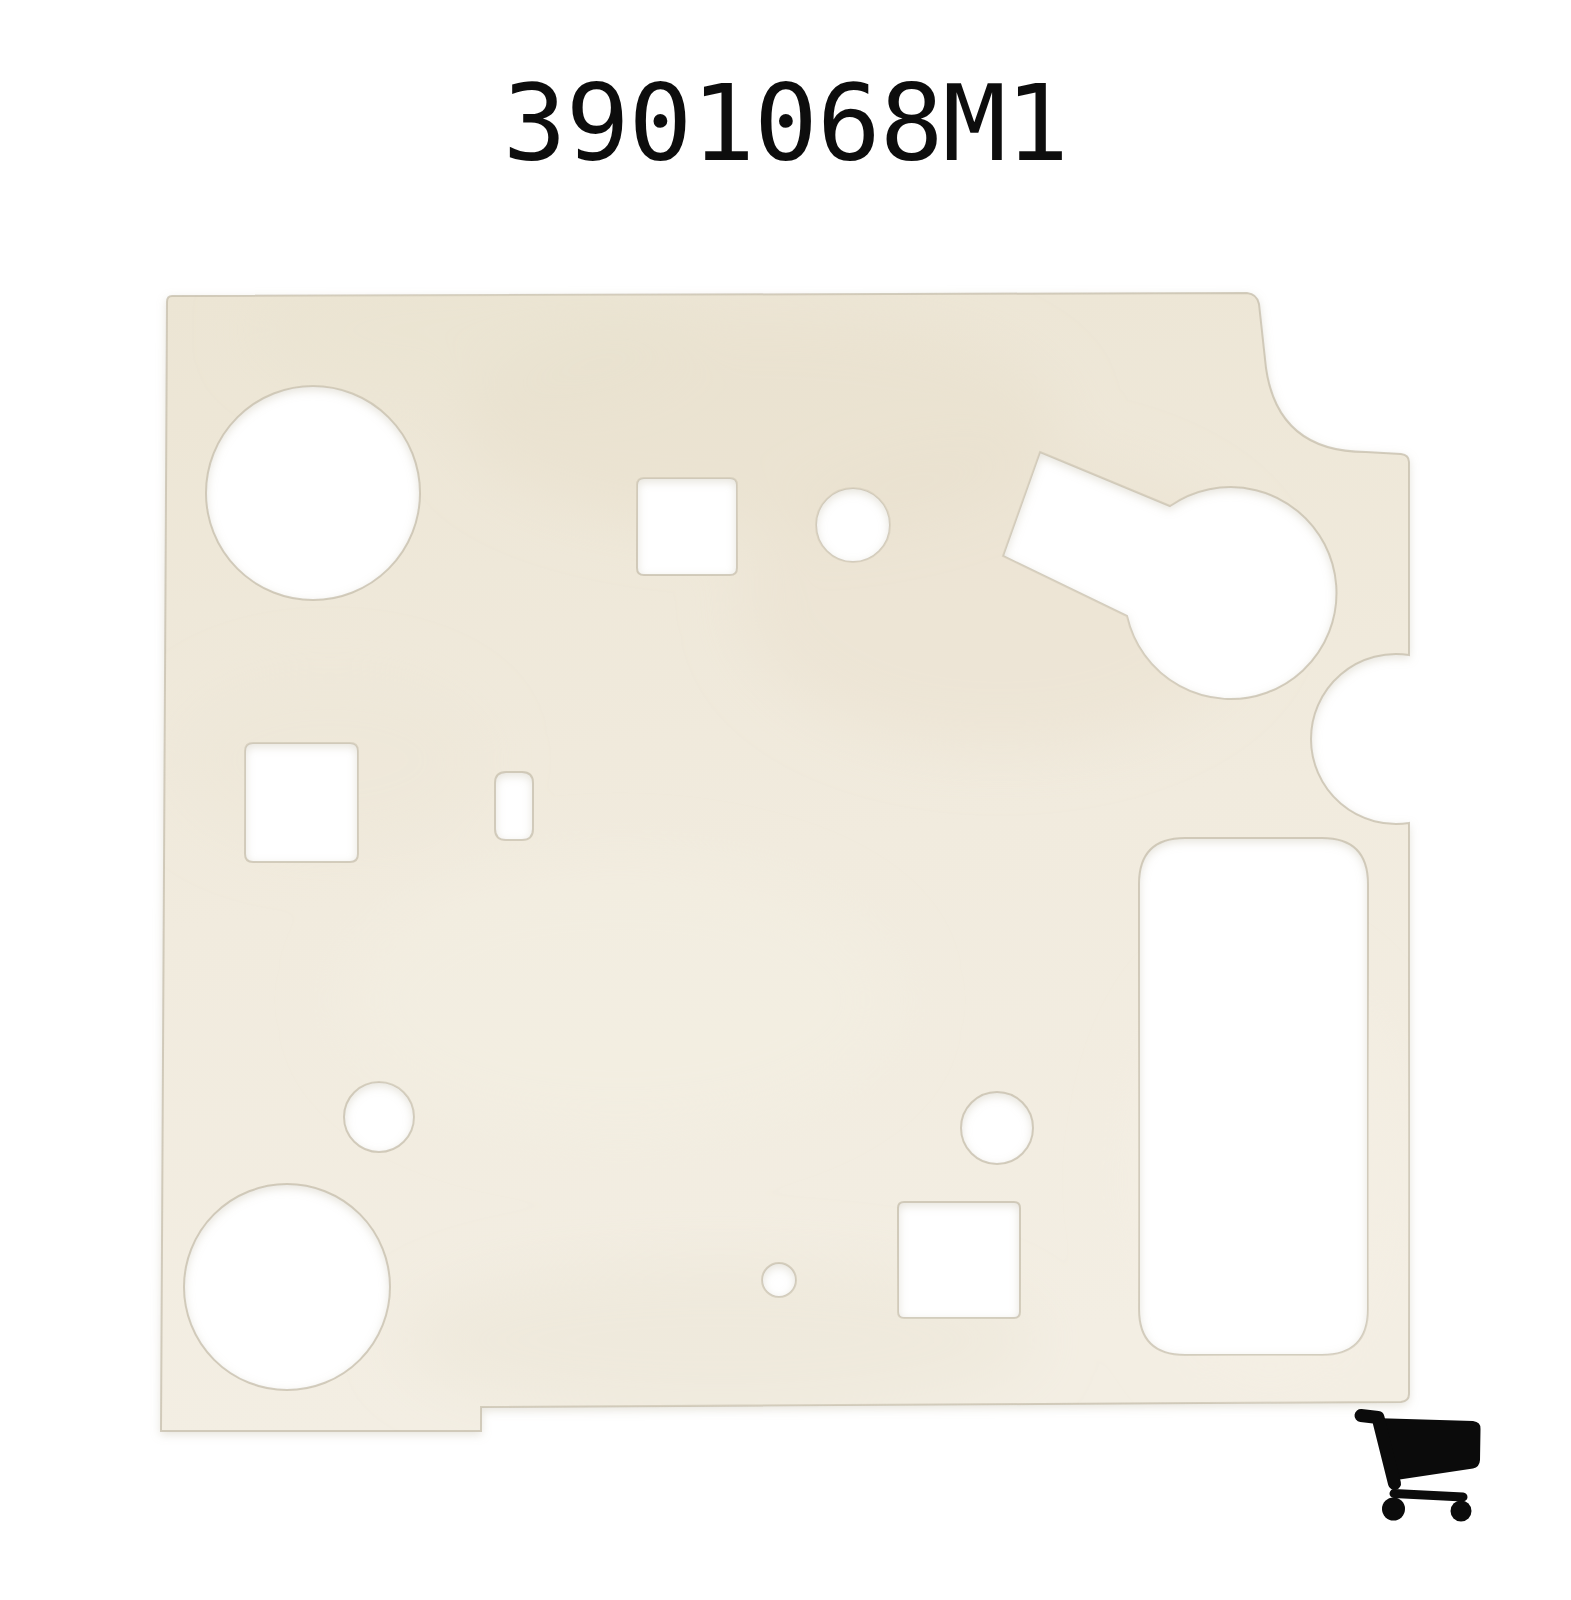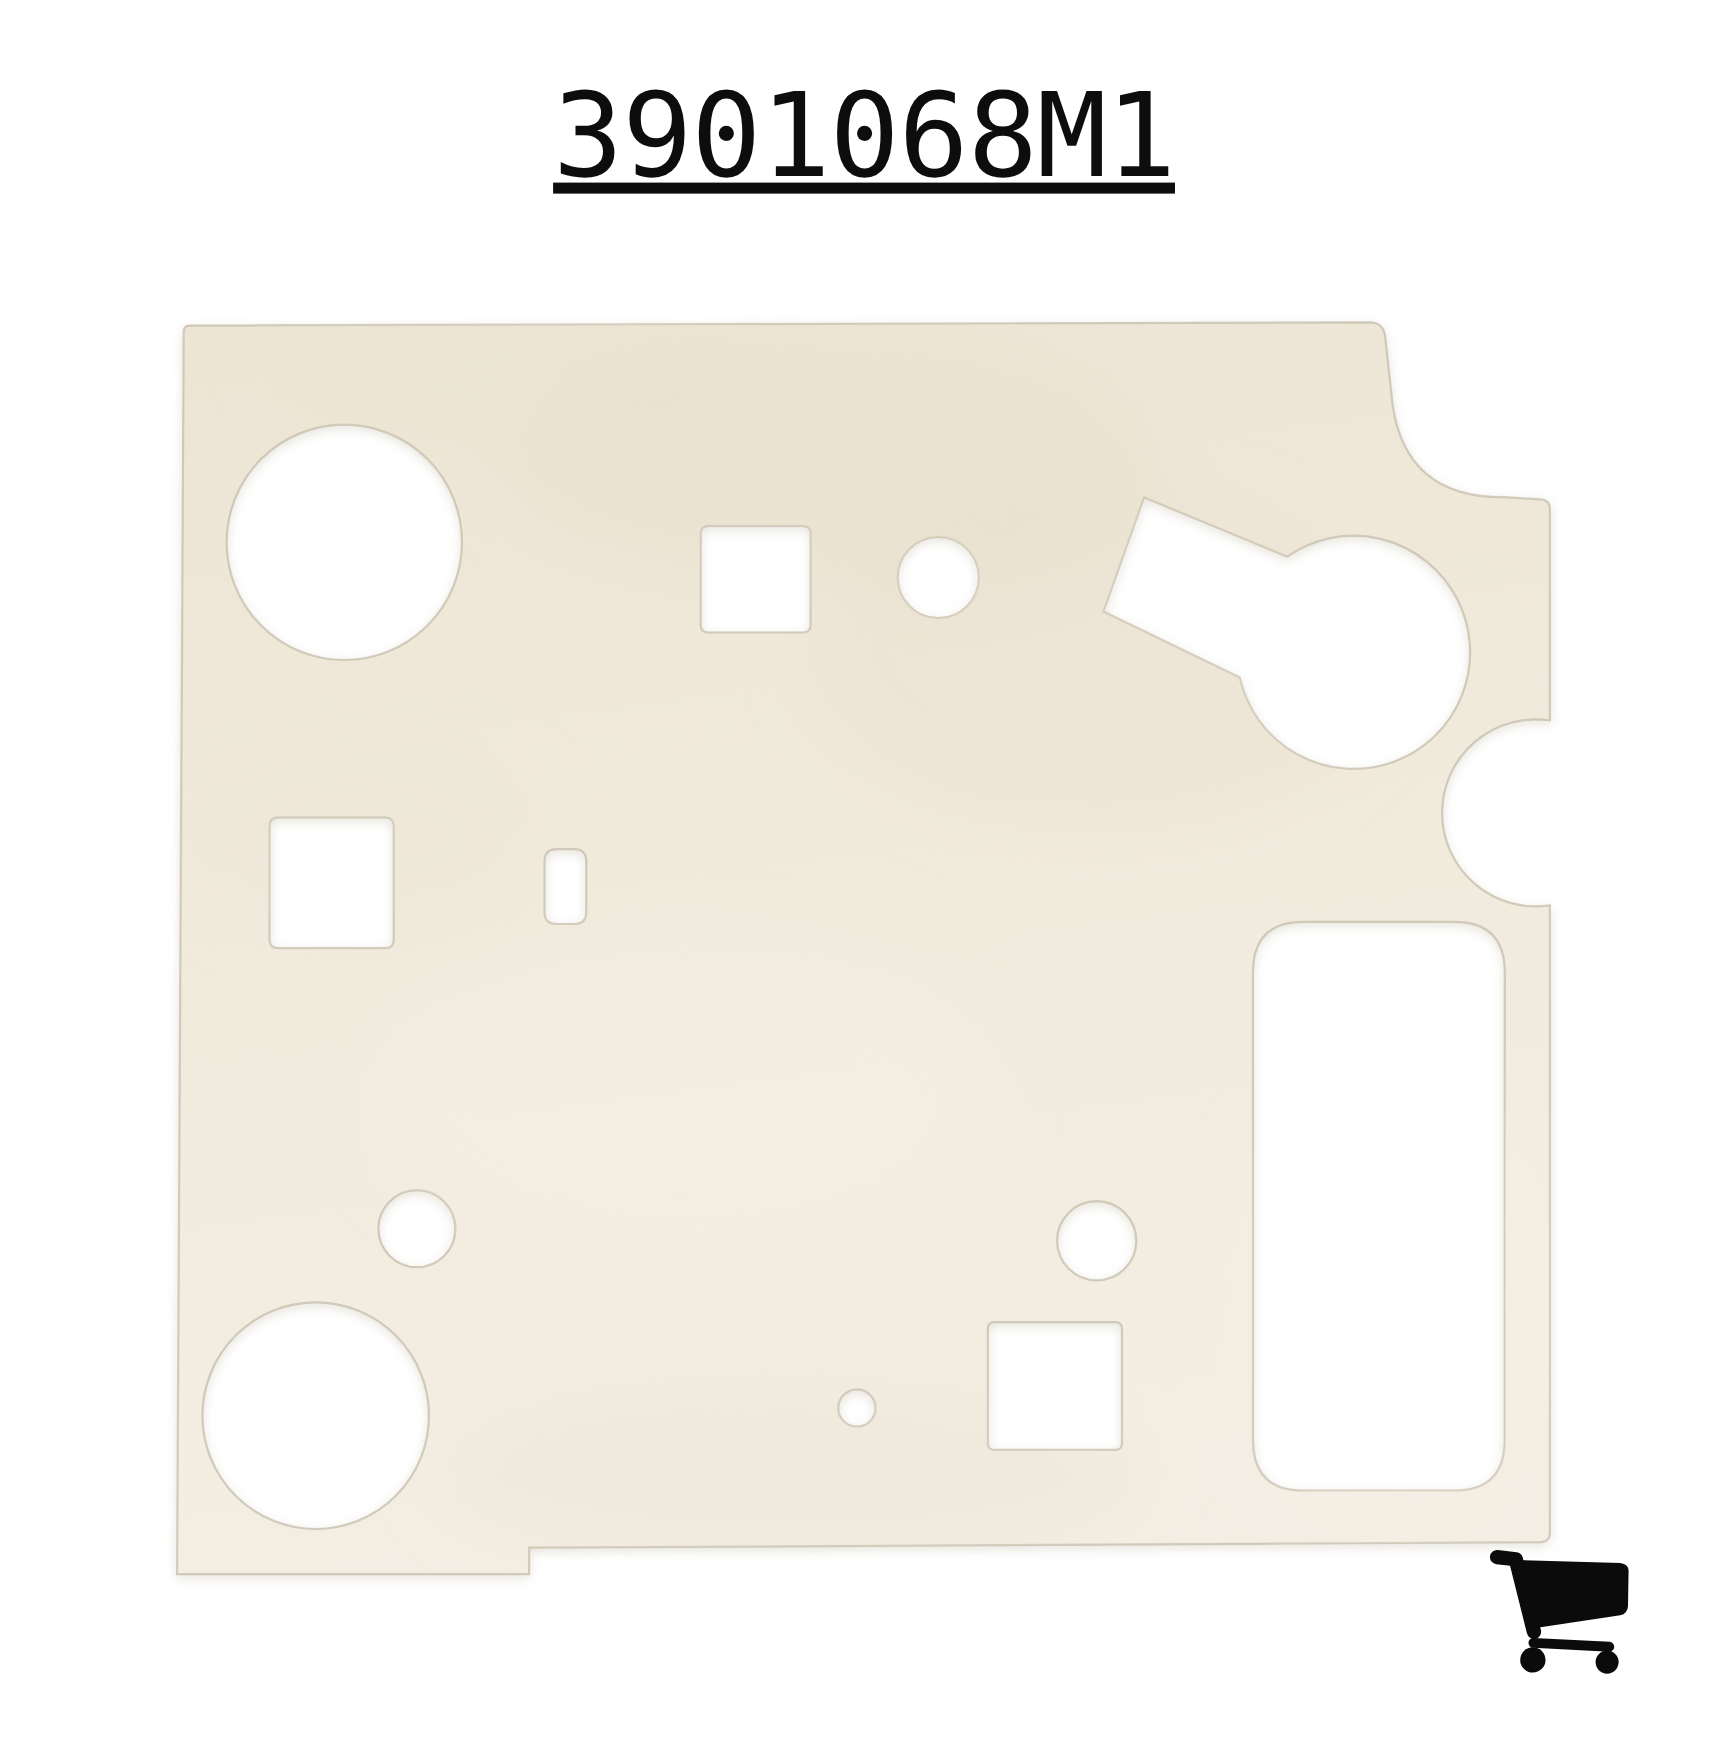--- a/index.html
+++ b/index.html
@@ -8,21 +8,21 @@
     background:#ffffff;
     font-family:"DejaVu Sans", "Liberation Sans", sans-serif;
   }
   .page{position:absolute;inset:0;}
   .part-title{
     position:absolute;top:63px;left:0;width:100%;
     margin:0;text-align:center;
     font-family:"DejaVu Sans Mono", monospace;
     font-weight:normal;
     font-size:106px;line-height:1.16;letter-spacing:-1px;
-    color:#0d0d0d;white-space:nowrap;text-decoration:underline;
+    color:#0d0d0d;white-space:nowrap;
   }
   .photo-svg{position:absolute;left:0;top:0;width:1571px;height:1600px;display:block;}
   .cart-btn{
     position:absolute;left:1353px;top:1406px;width:132px;height:116px;
     padding:0;margin:0;border:none;background:transparent;cursor:pointer;
     color:#0b0b0b;
   }
   .cart-btn svg{display:block;width:100%;height:100%;}
 </style>
 </head>

